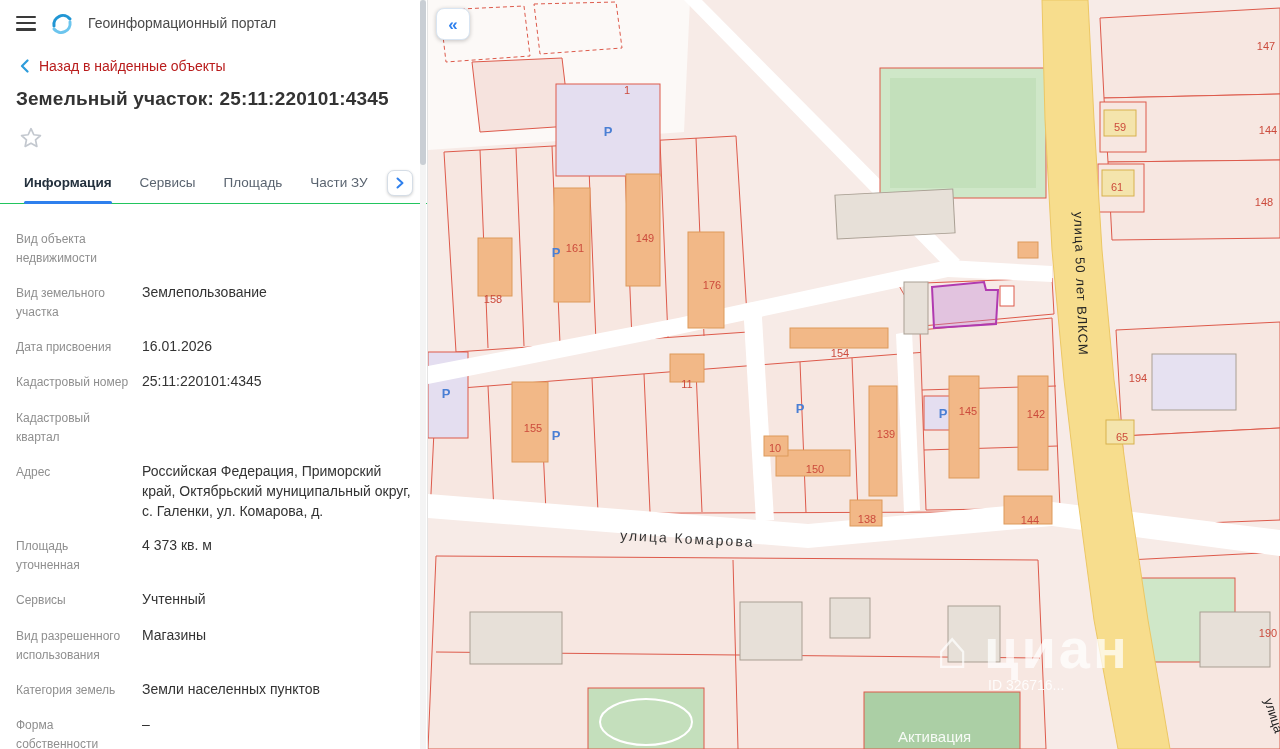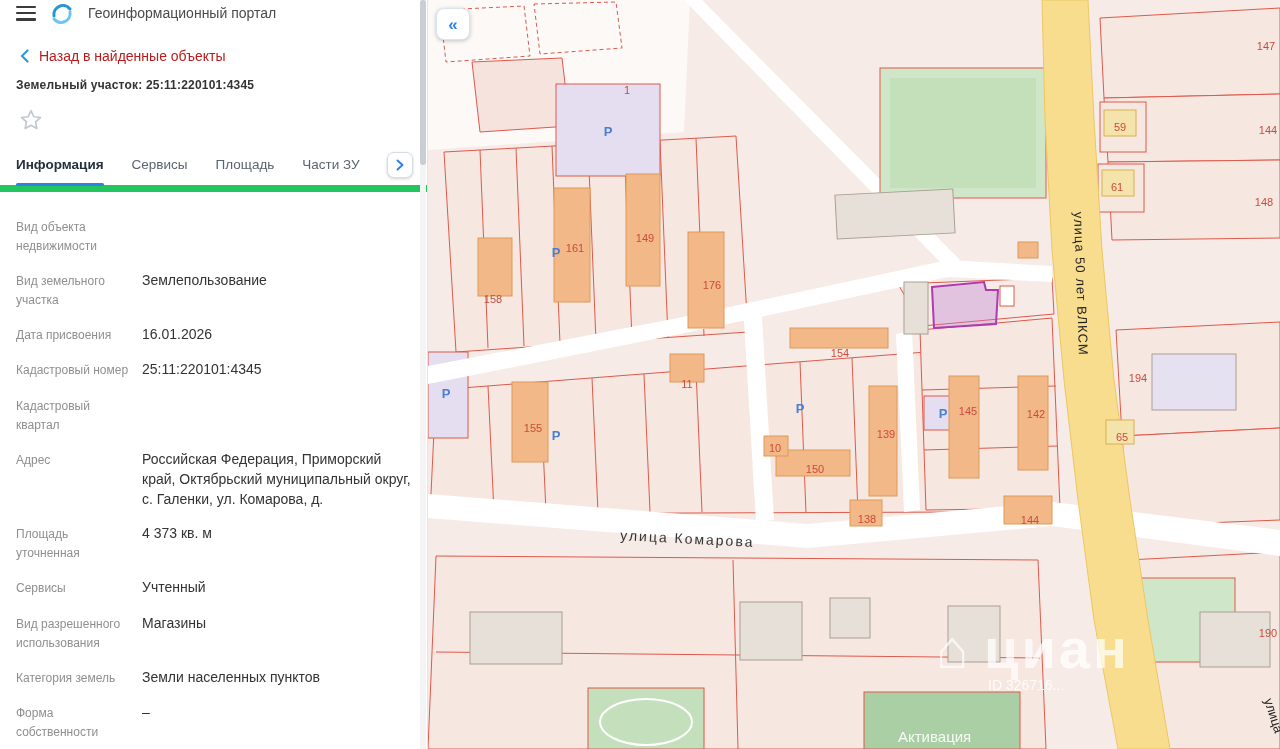--- a/index.html
+++ b/index.html
@@ -7,30 +7,30 @@
   body {
     width:1280px; height:749px; overflow:hidden;
     font-family:"Liberation Sans", sans-serif;
     display:flex; background:#fff;
   }
   
   .sidebar {
     width:428px; height:749px; background:#fff; position:relative;
     border-right:1px solid #e4e4e4; overflow:hidden; flex:0 0 428px;
   }
-  .sb-header { display:flex; align-items:center; gap:14px; padding:1px 16px 9px; }
+  .sb-header { display:flex; align-items:center; gap:14px; padding:11px 16px 9px; }
   .hamburger { width:20px; height:15px; display:flex; flex-direction:column; justify-content:space-between; cursor:pointer; }
   .hamburger span { display:block; height:2.5px; background:#3a3a3a; border-radius:1px; }
   .app-title { font-size:14px; color:#4a4a4a; }
   .back-row { display:flex; align-items:center; gap:10px; padding:14px 16px 0 20px; color:#b91c1c; font-size:14px; cursor:pointer; }
-  .page-title { margin:14px 16px 0; font-size:12px; font-weight:700; color:#333; letter-spacing:.2px; }
+  .page-title { margin:14px 16px 0; font-size:19px; font-weight:700; color:#333; letter-spacing:.2px; }
   .fav-row { padding:14px 16px 4px; }
   .star-btn { width:30px; height:30px; background:none; border:none; padding:0; cursor:pointer; }
   .tabs {
-    display:flex; gap:28px; padding:0 16px; border-bottom:7px solid #22c55e;
+    display:flex; gap:28px; padding:0 24px; border-bottom:1px solid #22c55e;
     font-size:13.5px; color:#5a6470; position:relative; margin-top:4px; white-space:nowrap;
   }
   .tab { padding:12px 0 13px; position:relative; cursor:pointer; }
   .tab.active { color:#23303d; font-weight:700; }
   .tab.active::after { content:""; position:absolute; left:0; right:0; bottom:-1px; height:3px; background:#2f80ed; border-radius:2px; }
   .tab.truncated { max-width:40px; overflow:hidden; }
   .tabs-more-btn {
     position:absolute; right:14px; top:7px; width:26px; height:26px;
     background:#fff; border:1px solid #d5dde6; border-radius:7px;
     box-shadow:0 1px 3px rgba(0,0,0,.18); cursor:pointer;

